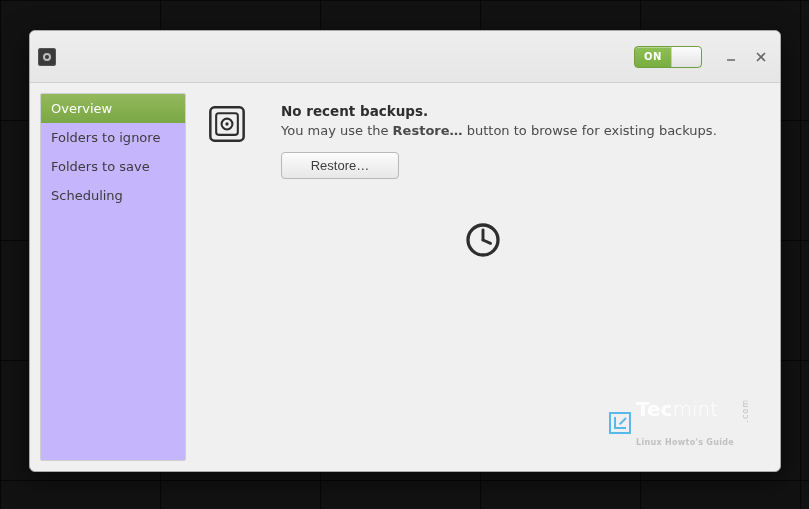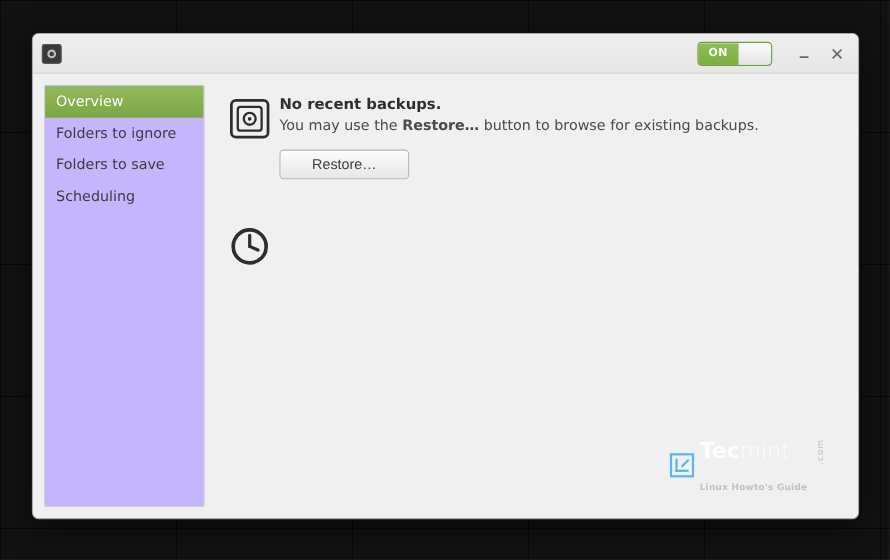--- a/index.html
+++ b/index.html
@@ -26,21 +26,21 @@
     width: 752px; height: 442px;
     background: #f0f0f0;
     border: 1px solid #a9a9a9;
     border-radius: 6px;
     box-shadow: 0 8px 28px rgba(0,0,0,0.55);
     display: flex;
     flex-direction: column;
     overflow: hidden;
   }
   .titlebar {
-    height: 36px;
+    height: 52px;
     background: linear-gradient(#eeeeee, #e6e6e6);
     border-bottom: 1px solid #d0d0d0;
     display: flex;
     align-items: center;
     padding: 0 8px;
     gap: 8px;
   }
   .titlebar .app-icon {
     width: 18px; height: 18px;
     border-radius: 3px;
@@ -113,22 +113,23 @@
   .content {
     flex: 1;
     padding: 10px 10px 10px 20px;
     display: flex;
     flex-direction: column;
     gap: 40px;
     position: relative;
   }
   .section {
     display: flex;
-    gap: 6px;
+    gap: 33px;
     align-items: flex-start;
+    justify-content: center;
   }
   .section-icon {
     width: 42px; height: 42px;
     flex-shrink: 0;
     display: flex; align-items: center; justify-content: center;
   }
   .section-icon svg { width: 40px; height: 40px; }
   .section-body { flex: 1; }
   .section-title { font-weight: bold; font-size: 13.5px; margin-bottom: 4px; color: #2e2e2e;}
   .section-sub { color: #4a4a4a; font-size: 13px; margin-bottom: 14px; }

